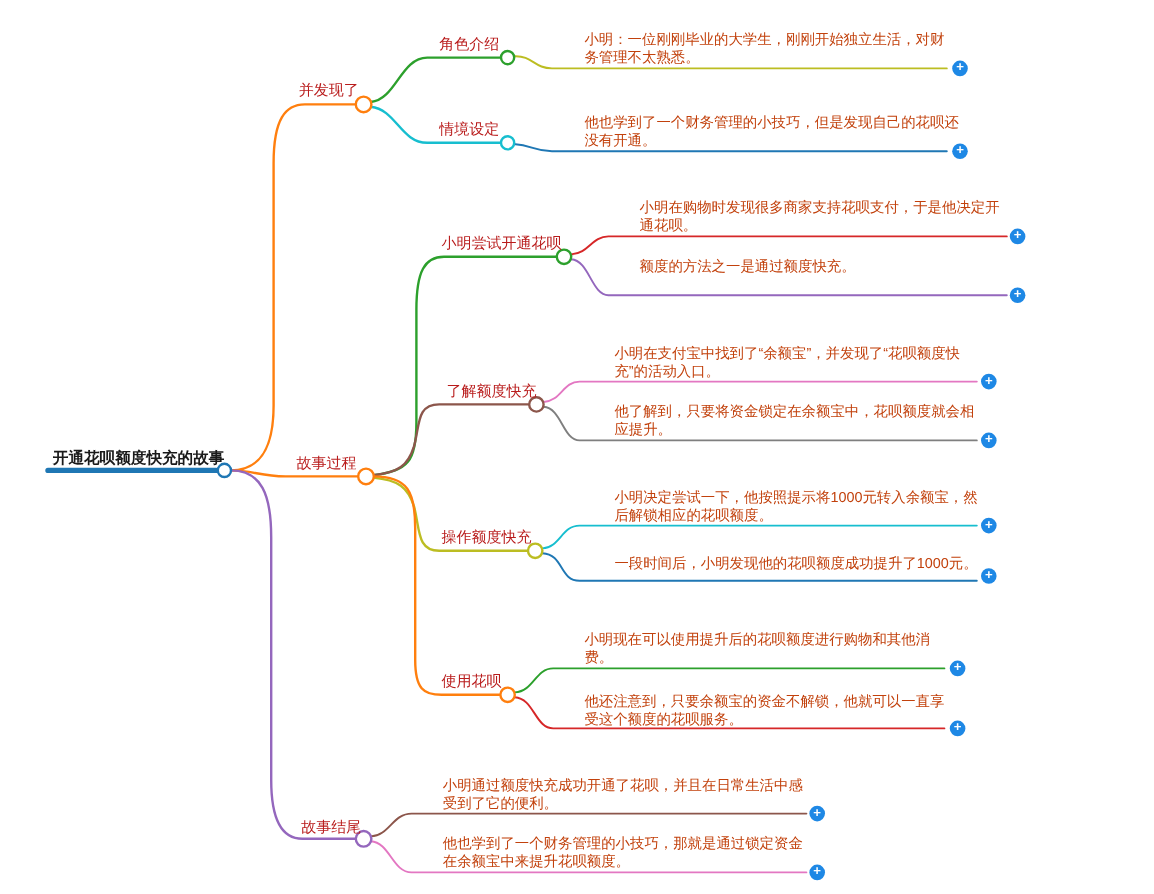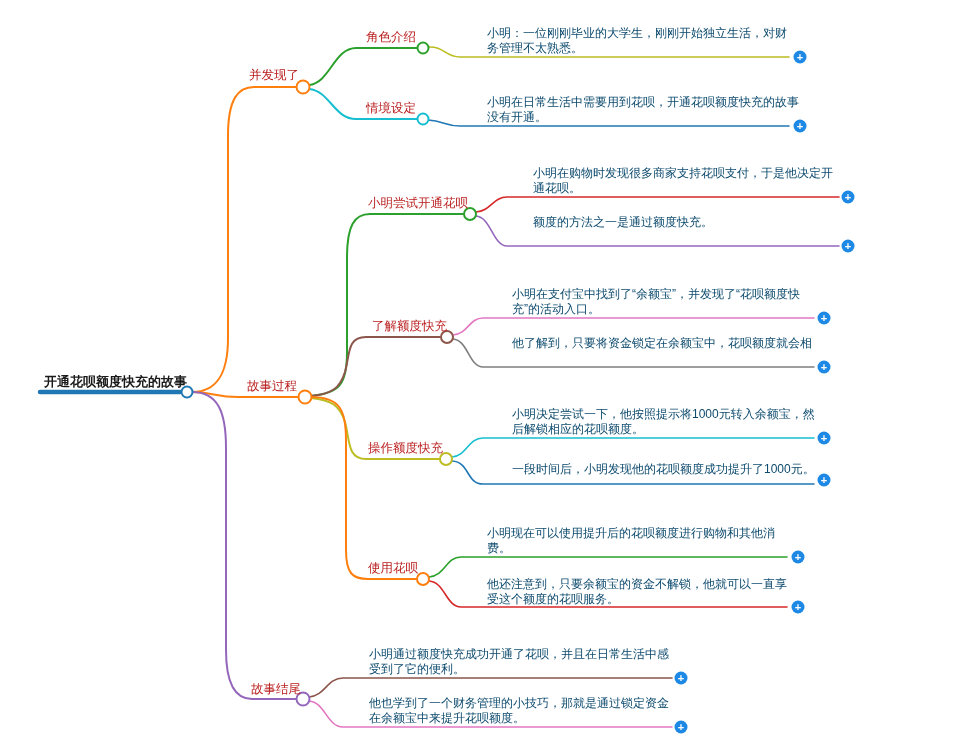--- a/index.html
+++ b/index.html
@@ -10,21 +10,21 @@
   #links{position:absolute;left:0;top:0;}
   .blabel{
     position:absolute;font-size:12.5px;font-weight:normal;color:#b91c1c;
     white-space:nowrap;line-height:16px;
   }
   .rootlabel{
     position:absolute;font-size:13px;font-weight:bold;color:#1a1a1a;
     white-space:nowrap;line-height:17px;
   }
   .leaf{
-    position:absolute;font-size:12px;line-height:15px;color:#0c4a6e;white-space:nowrap;
+    position:absolute;font-size:12px;line-height:15px;color:#c2410c;white-space:nowrap;
   }
   .plus{
     position:absolute;width:13px;height:13px;border-radius:50%;
     background:#1e88e5;color:#ffffff;display:flex;align-items:center;justify-content:center;
     font-size:11px;font-weight:bold;line-height:13px;transform:translate(-50%,-50%);
     cursor:pointer;user-select:none;
   }
   .plus span{display:block;margin-top:-1px;}
 </style>
 </head>
@@ -84,36 +84,37 @@
   <div class="blabel" style="left:368px;top:195px">小明尝试开通花呗</div>
   <div class="blabel" style="left:372px;top:318px">了解额度快充</div>
   <div class="blabel" style="left:368px;top:440px">操作额度快充</div>
   <div class="blabel" style="left:368px;top:560px">使用花呗</div>
 
   <div class="leaf" style="left:487px;top:26px">
     <div>小明：一位刚刚毕业的大学生，刚刚开始独立生活，对财</div>
     <div>务管理不太熟悉。</div>
   </div>
   <div class="leaf" style="left:487px;top:95px">
-    <div>小明在日常生活中需要用到花呗，开通花呗额度快充的故事</div>
+    <div>他也学到了一个财务管理的小技巧，但是发现自己的花呗还</div>
     <div>没有开通。</div>
   </div>
   <div class="leaf" style="left:533px;top:166px">
     <div>小明在购物时发现很多商家支持花呗支付，于是他决定开</div>
     <div>通花呗。</div>
   </div>
   <div class="leaf" style="left:533px;top:215px">
     <div>额度的方法之一是通过额度快充。</div>
   </div>
   <div class="leaf" style="left:512px;top:287px">
     <div>小明在支付宝中找到了“余额宝”，并发现了“花呗额度快</div>
     <div>充”的活动入口。</div>
   </div>
   <div class="leaf" style="left:512px;top:336px">
     <div>他了解到，只要将资金锁定在余额宝中，花呗额度就会相</div>
+    <div>应提升。</div>
   </div>
   <div class="leaf" style="left:512px;top:407px">
     <div>小明决定尝试一下，他按照提示将1000元转入余额宝，然</div>
     <div>后解锁相应的花呗额度。</div>
   </div>
   <div class="leaf" style="left:512px;top:462px">
     <div>一段时间后，小明发现他的花呗额度成功提升了1000元。</div>
   </div>
   <div class="leaf" style="left:487px;top:526px">
     <div>小明现在可以使用提升后的花呗额度进行购物和其他消</div>

